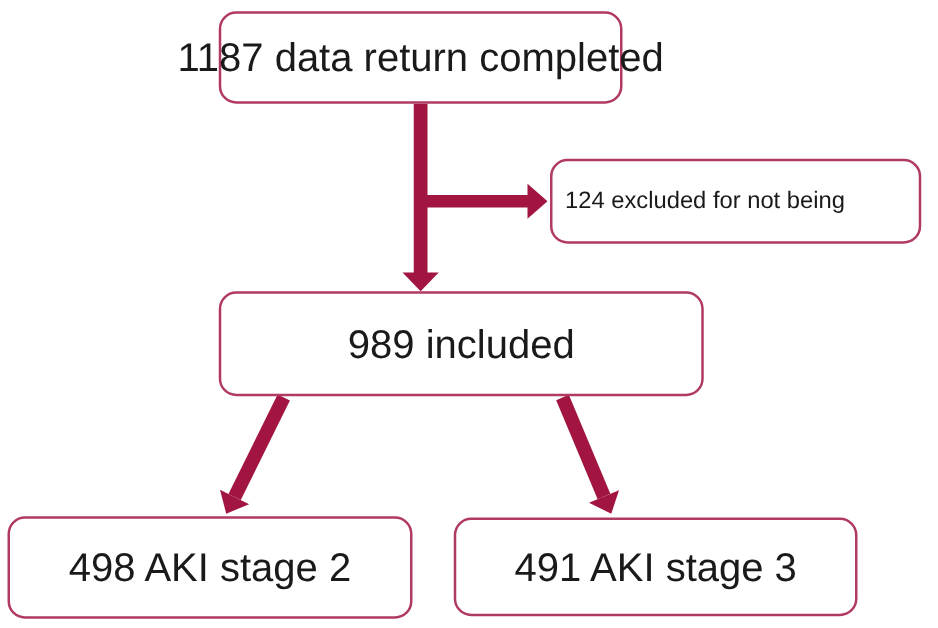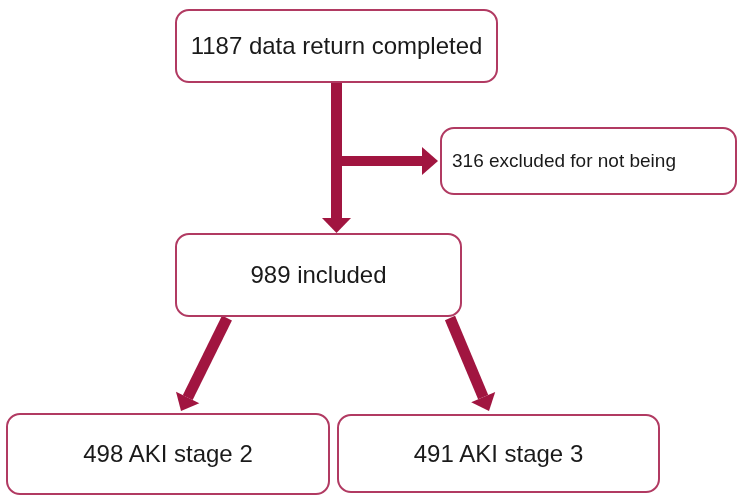--- a/index.html
+++ b/index.html
@@ -19,28 +19,28 @@
   .node {
     position: absolute;
     box-sizing: border-box;
     border: 2px solid #b13a62;
     border-radius: 14px;
     background: #ffffff;
     display: flex;
     align-items: center;
     justify-content: center;
     text-align: center;
-    font-size: 24px;
+    font-size: 32px;
     line-height: 1.25;
     z-index: 2;
   }
   .node-completed { left: 175px; top: 9px;   width: 323px; height: 74px; }
-  .node-included  { left: 175px; top: 233px; width: 287px; height: 84px; }
+  .node-included  { left: 175px; top: 233px; width: 388px; height: 84px; }
   .node-stage2    { left: 6px;   top: 413px; width: 324px; height: 82px; align-items: center; }
-  .node-stage3    { left: 337px; top: 414px; width: 323px; height: 79px; }
+  .node-stage3    { left: 363px; top: 414px; width: 323px; height: 79px; }
   .node-excluded  {
     left: 440px; top: 127px; width: 297px; height: 68px;
     font-size: 19px;
     justify-content: flex-start;
     text-align: left;
     padding: 0 10px;
     line-height: 1.35;
   }
   .excluded-lines div { white-space: nowrap; }
   .label { white-space: nowrap; }
@@ -72,21 +72,21 @@
     <line x1="450" y1="318" x2="483.2" y2="397.2" stroke="#a11540" stroke-width="11"></line>
     <polygon points="495.2,392.1 471.2,402.2 489,411" fill="#a11540"></polygon>
   </svg>
 
   <div class="node node-completed">
     <span class="label">1187 data return completed</span>
   </div>
 
   <div class="node node-excluded">
     <div class="excluded-lines">
-      <div>316 excluded for not being</div>
+      <div>124 excluded for not being</div>
     </div>
   </div>
 
   <div class="node node-included">
     <span class="label">989 included</span>
   </div>
 
   <div class="node node-stage2">
     <span class="label">498 AKI stage 2</span>
   </div>

